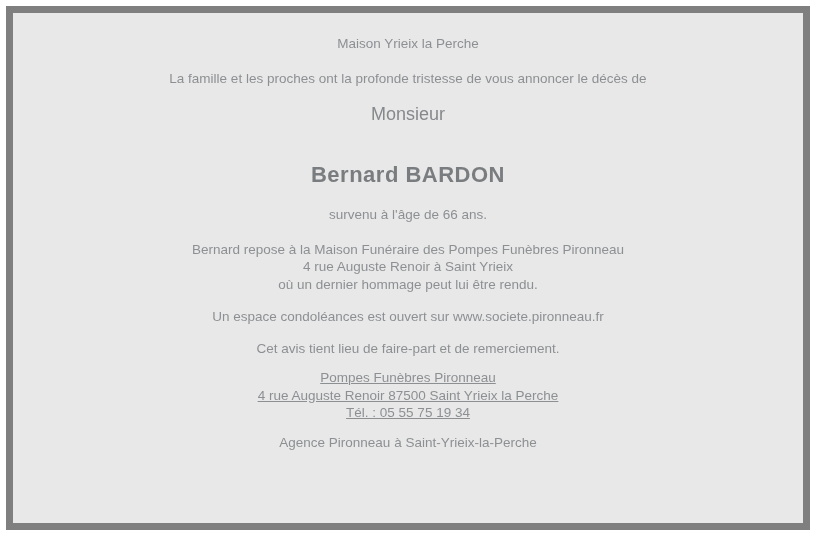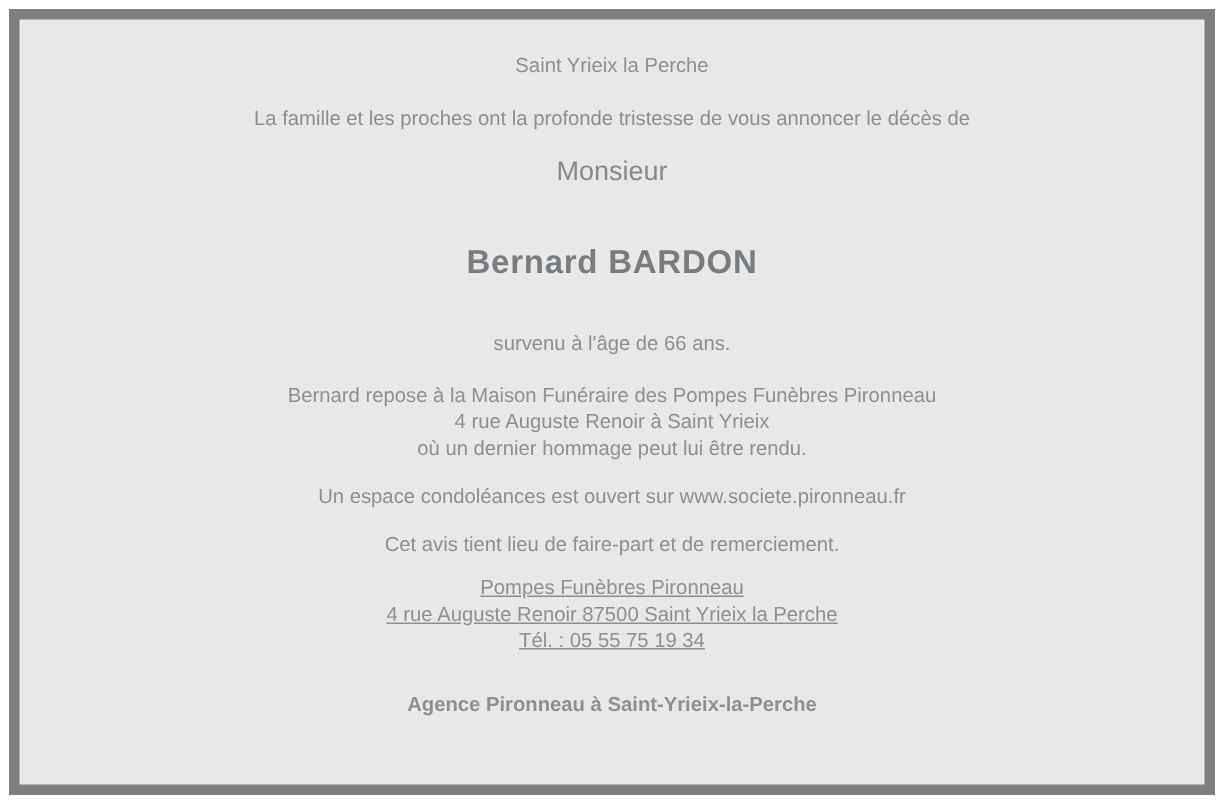--- a/index.html
+++ b/index.html
@@ -41,36 +41,36 @@
   p.city-line    { margin: 14px 0 17px; }
   p.civility     { font-size: 18px; line-height: 21px; margin: 1px 0 0; color: #86898c; }
   p.deceased-name {
     font-size: 22px;
     line-height: 33px;
     font-weight: bold;
     color: #7a7d80;
     margin: 33px 0 15px;
     letter-spacing: 0.5px;
   }
-  p.age-line      { margin: 29px 0 17px; }
+  p.age-line      { margin: 15px 0 17px; }
   p.block-3lines  { margin: 17px 0 15px; }
   p.repose-block  { margin: 15px 0; }
   p.condolences   { margin: 15px 0 14px; }
   p.notice-line   { margin: 14px 0 12px; }
   p.contact-block { margin: 12px 0; text-decoration: underline; }
-  p.agency-line   { margin: 25px 0; font-weight: bold; }
+  p.agency-line   { margin: 12px 0; }
 </style>
 </head>
 <body>
 
 <div class="page">
   <div class="notice-card">
     <div class="notice-content">
 
-      <p class="city-line">Saint Yrieix la Perche</p>
+      <p class="city-line">Maison Yrieix la Perche</p>
 
       <p class="intro-line">La famille et les proches ont la profonde tristesse de vous annoncer le décès de</p>
 
       <p class="civility">Monsieur</p>
 
       <p class="deceased-name">Bernard BARDON</p>
 
       <p class="age-line">survenu à l'âge de 66 ans.</p>
 
 

